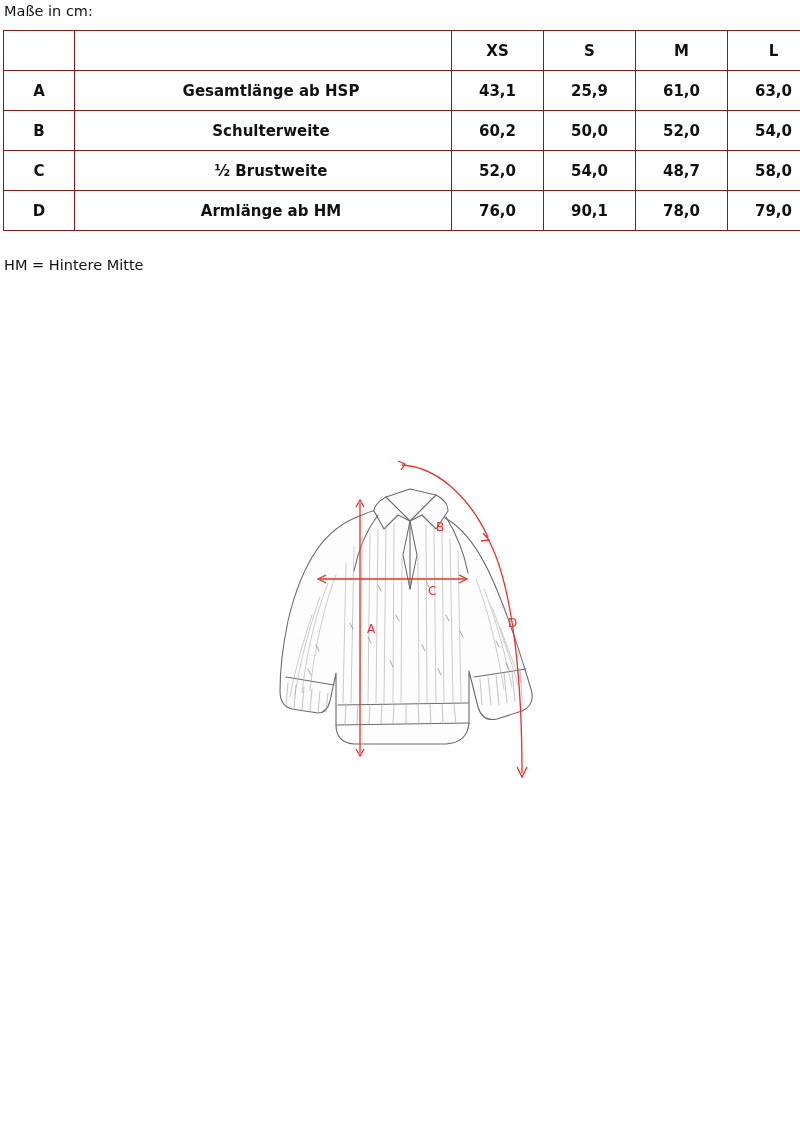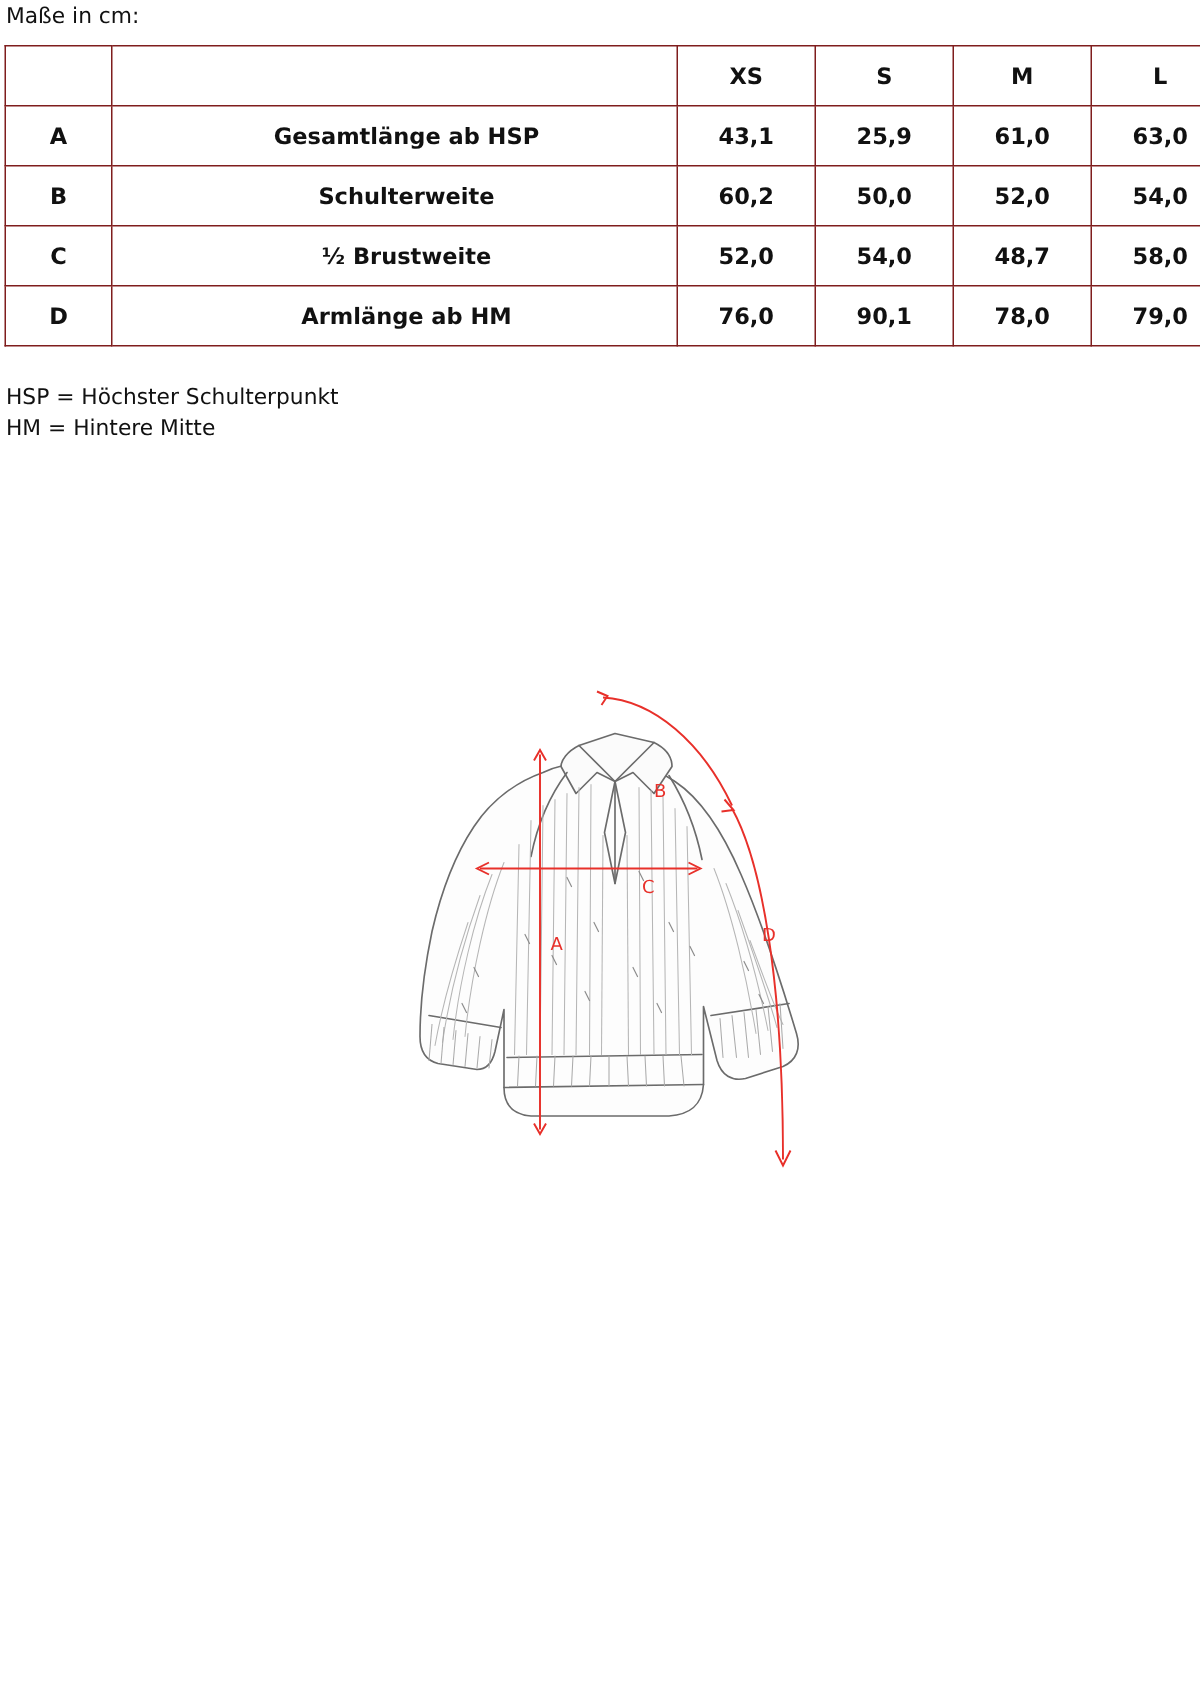--- a/index.html
+++ b/index.html
@@ -115,21 +115,20 @@
         <td class="col-desc">Armlänge ab HM</td>
         <td class="col-size">76,0</td>
         <td class="col-size">90,1</td>
         <td class="col-size">78,0</td>
         <td class="col-size">79,0</td>
       </tr>
     </tbody>
   </table>
 
   <div class="notes">
-    <div>HSP = Höchster Schulterpunkt</div>
     <div>HM = Hintere Mitte</div>
   </div>
 
   <div class="figure">
     <svg width="320" height="360" viewBox="0 0 320 360" xmlns="http://www.w3.org/2000/svg">
       <g fill="none" stroke="#6b6b6b" stroke-width="1.1" stroke-linejoin="round" stroke-linecap="round">
 
         <path d="M112 60 C 95 66, 78 78, 66 96 C 54 114, 44 140, 38 166 C 33 190, 30 214, 30 236
                  C 30 246, 34 252, 42 254 L 68 258 C 74 258, 78 254, 80 246
                  L 86 218 L 86 270 C 86 282, 92 288, 104 289

